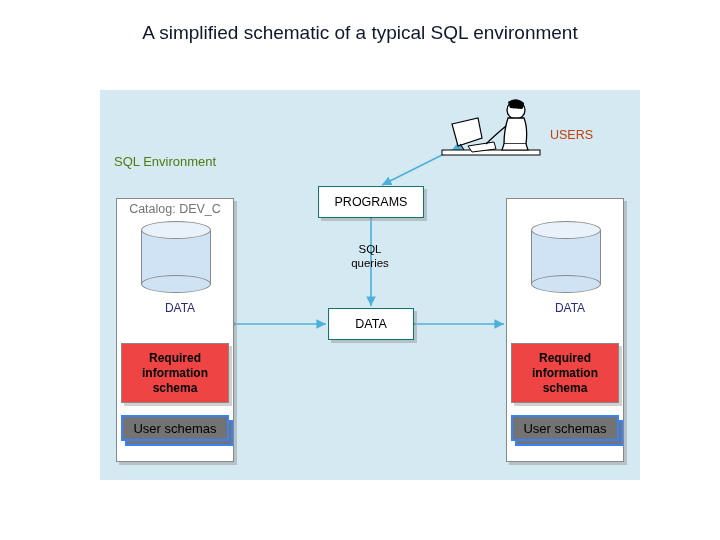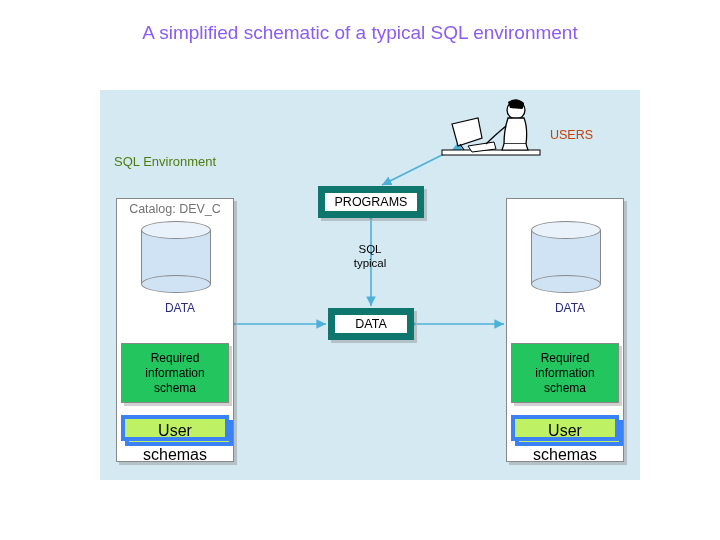--- a/index.html
+++ b/index.html
@@ -11,21 +11,21 @@
     position: relative;
     overflow: hidden;
   }
   .title {
     position: absolute;
     top: 22px;
     left: 0;
     width: 100%;
     text-align: center;
     font-size: 19px;
-    color: #8b5cf6;
+    color: #0f172a;
   }
   .env {
     position: absolute;
     left: 100px;
     top: 90px;
     width: 540px;
     height: 390px;
     background: #d5e9f2;
   }
   .env-label {
@@ -91,54 +91,55 @@
     font-size: 12px;
     color: #2a2a80;
     padding-left: 8px;
   }
   .info-box {
     position: absolute;
     left: 4px;
     top: 144px;
     width: 108px;
     height: 60px;
-    background: #22c55e;
+    background: #ef4444;
     border: 1px solid #888;
     box-shadow: 3px 3px 0 rgba(120,120,120,0.35);
     font-size: 12px;
     text-align: center;
     display: flex;
     align-items: center;
     justify-content: center;
     line-height: 1.25;
     padding: 3px;
+    font-weight: bold;
   }
   .schema-stack {
     position: absolute;
     left: 4px;
     top: 216px;
     width: 108px;
     height: 30px;
   }
   .schema-back, .schema-front {
     position: absolute;
     width: 108px;
     height: 26px;
-    background: #bef264;
-    border: 4px solid #3b82f6;
-    font-size: 16px;
+    background: #737373;
+    border: 2px solid #3b82f6;
+    font-size: 13px;
     text-align: center;
     line-height: 24px;
   }
   .schema-back { left: 4px; top: 5px; }
   .schema-front { left: 0; top: 0; }
   .node {
     position: absolute;
     background: #fff;
-    border: 7px solid #0f766e;
+    border: 1px solid #0f766e;
     box-shadow: 3px 3px 0 rgba(120,120,120,0.35);
     font-size: 12.5px;
     text-align: center;
     display: flex;
     align-items: center;
     justify-content: center;
   }
   .programs { left: 218px; top: 96px; width: 106px; height: 32px; }
   .dbms { left: 228px; top: 218px; width: 86px; height: 32px; }
   .sql-label {
@@ -216,21 +217,21 @@
       <path d="M70 24 Q66 36 66 50 L88 50 Q90 34 86 24 Z" fill="#fff" stroke="#000" stroke-width="1.3"></path>
 
       <path d="M68 32 Q56 42 48 50" fill="none" stroke="#000" stroke-width="1.3"></path>
 
       <path d="M66 50 L64 56 L90 56 L88 50" fill="#fff" stroke="#000" stroke-width="1.2"></path>
     </svg>
   </div>
 
   <div class="node programs">PROGRAMS</div>
   <div class="sql-label" style="white-space:pre-line">SQL
-typical</div>
+queries</div>
   <div class="node dbms">DATA</div>
 
   <div class="catalog left">
     <div class="catalog-title">Catalog: DEV_C</div>
     <div class="cylinder">
       <div class="cyl-body"></div>
       <div class="cyl-bot"></div>
       <div class="cyl-top"></div>
     </div>
     <div class="data-label">DATA</div>

